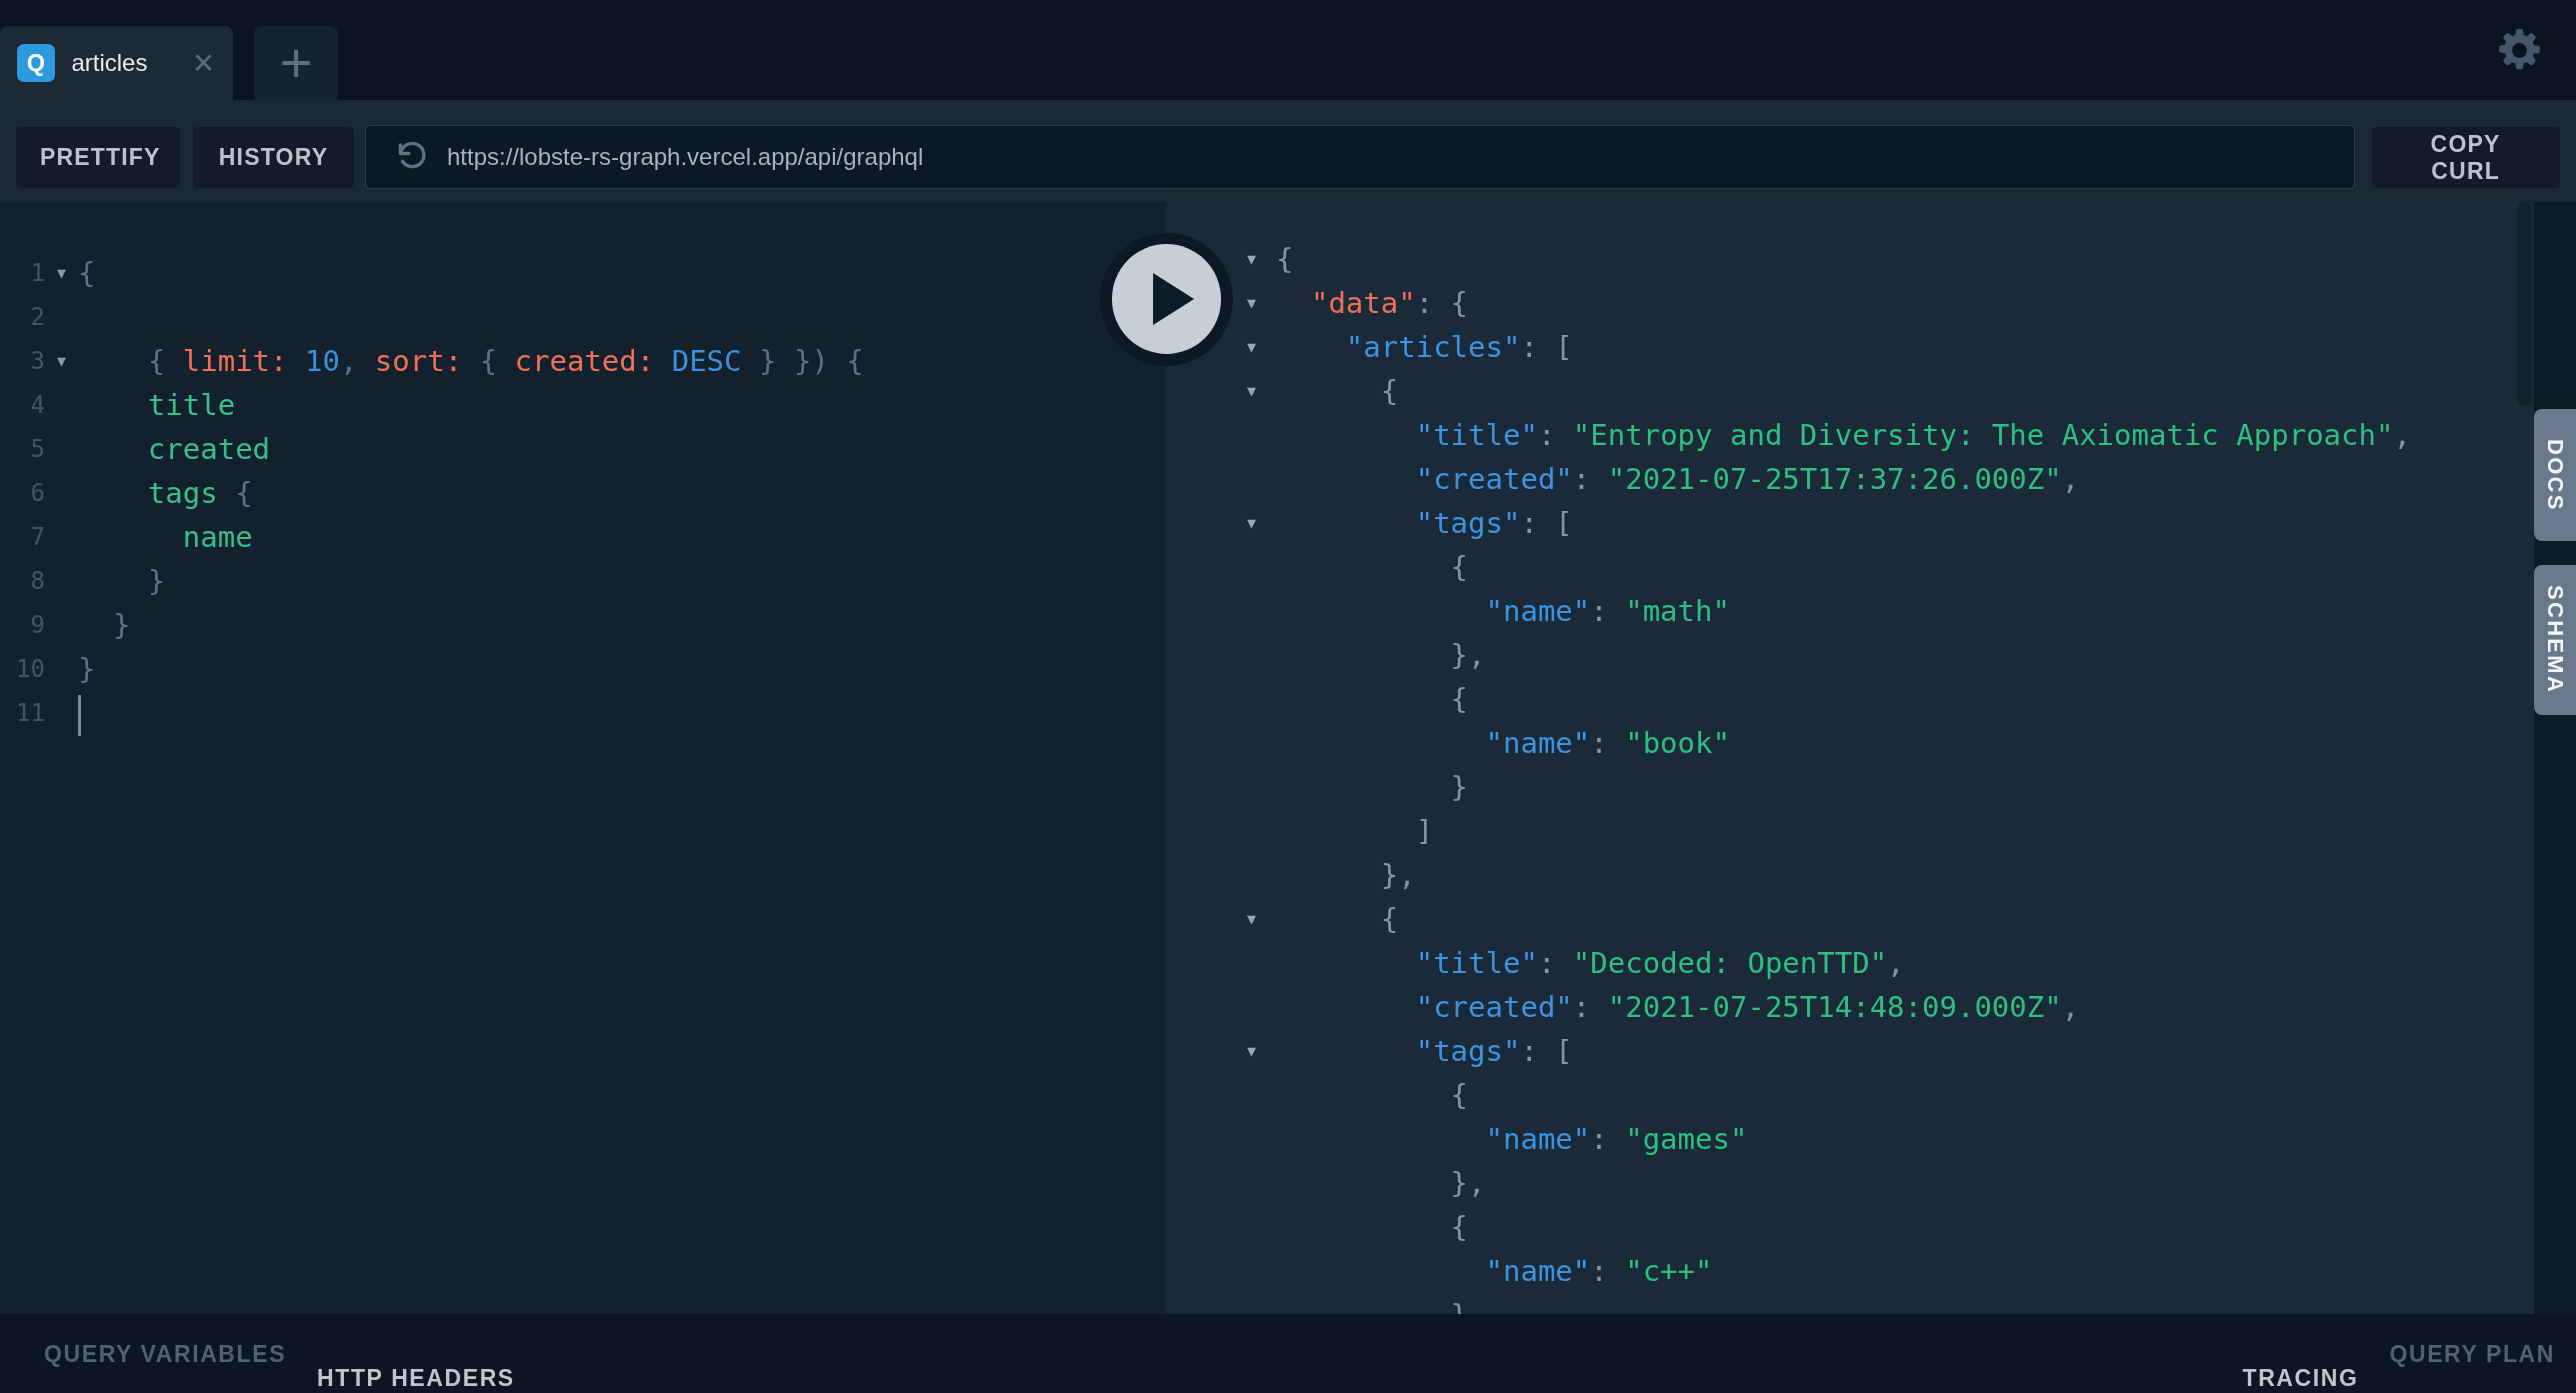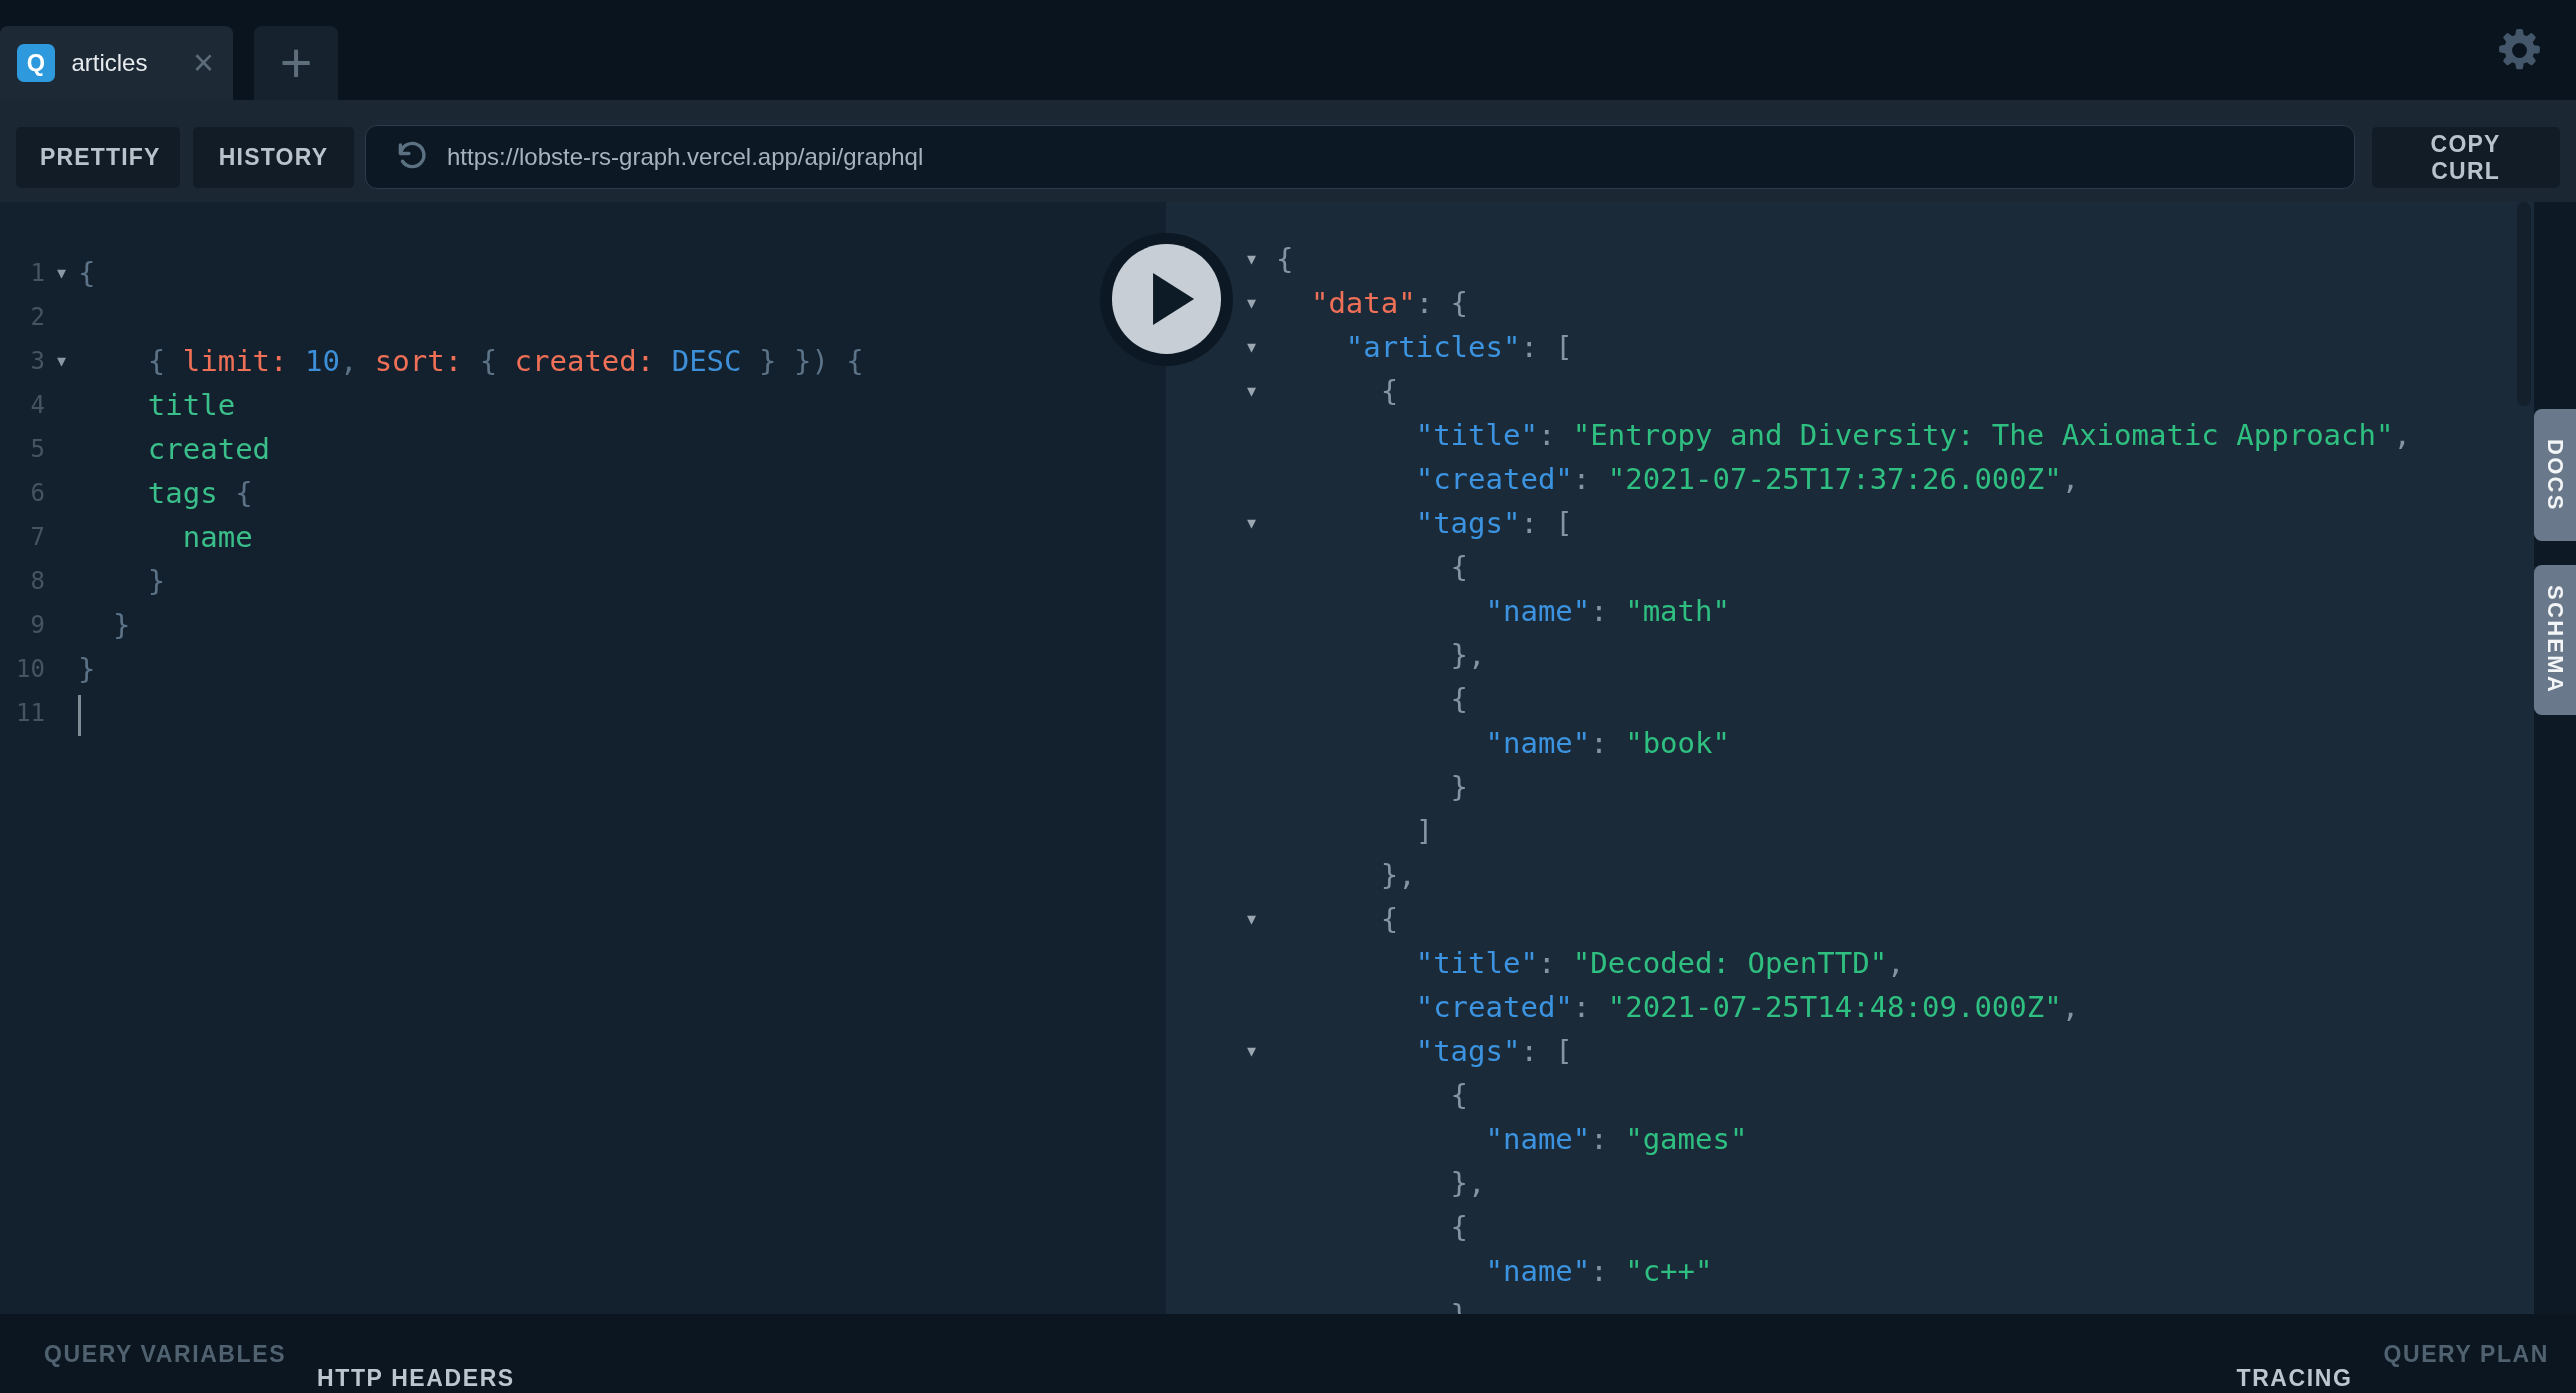--- a/index.html
+++ b/index.html
@@ -39,21 +39,21 @@
     background:#111c27; border:none; border-radius:4.7px;
     color:#b9c3cc; font-family:"Liberation Sans", sans-serif;
     font-size:23px; font-weight:600; letter-spacing:1.2px;
     cursor:pointer; padding:0 23.5px;
   }
   .btn-prettify { left:16.4px; width:164px; }
   .btn-history  { left:193px; width:161px; }
   .btn-copycurl { right:16.4px; width:188px; }
   .urlbox {
     position:absolute; left:365px; top:25px; width:1990px; height:64px;
-    background:#0c1824; border:1.6px solid #2b3d4c; border-radius:12px;
+    background:#0c1824; border:1.6px solid #2b3d4c; border-radius:5px;
     display:flex; align-items:center; cursor:text;
   }
   .reload-icon { width:34px; height:34px; margin-left:28px; flex:none; stroke:#5c7182; fill:none; stroke-width:2.4; stroke-linecap:round; stroke-linejoin:round; }
   .urltext { color:#a6b3bf; font-size:24px; margin-left:19px; white-space:nowrap; }
 
   
   .main { position:absolute; left:0; top:202px; width:2576px; height:1112px; }
   .editor-pane {
     position:absolute; left:0; top:0; width:1166px; height:1112px;
     background:#13212e; overflow:hidden; cursor:text;
@@ -118,21 +118,21 @@
     cursor:pointer;
   }
   .side-tab-docs { top:207px; height:132px; }
   .side-tab-schema { top:363px; height:150px; }
 
   
   .footer {
     position:absolute; left:0; top:1314px; width:2576px; height:80px;
     background:#0b1621;
     display:flex; align-items:center; justify-content:space-between;
-    padding:0 27px 0 44px;
+    padding:0 21px 0 44px;
   }
   .fgroup { display:flex; align-items:center; gap:31px; }
   .fitem { font-size:23px; font-weight:700; letter-spacing:1.6px; cursor:pointer; }
   .fdim { color:#50626f; }
   .fbright { color:#bcc6ce;margin-top:48px; }
 </style>
 </head>
 <body>
 
 <div class="app">

